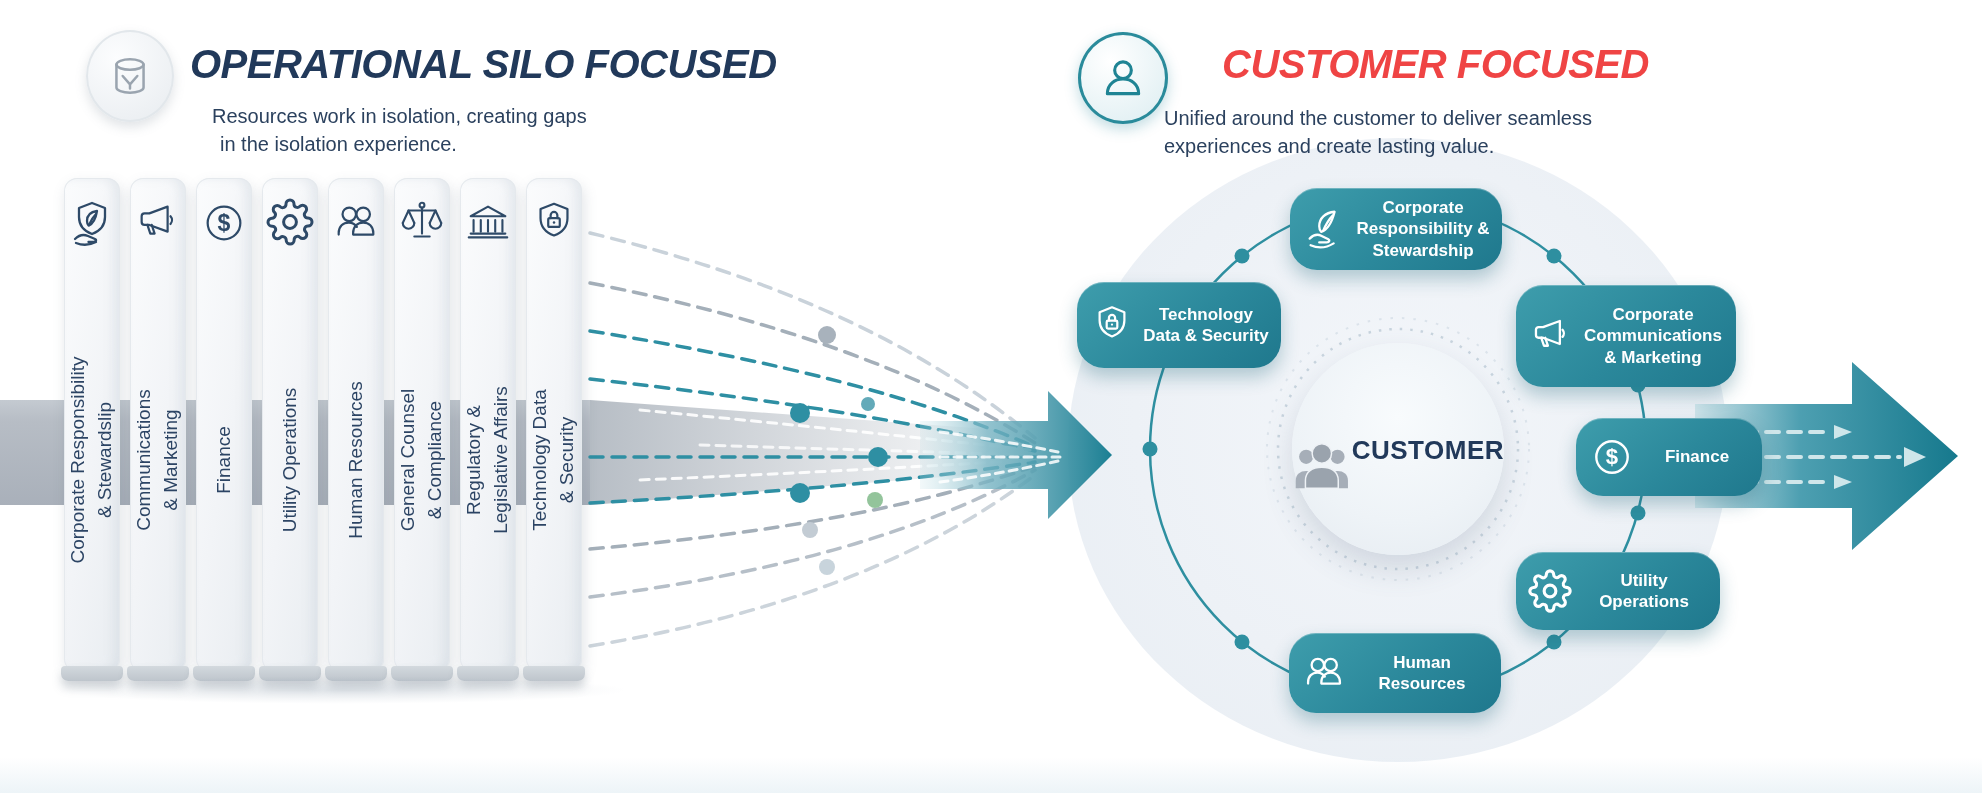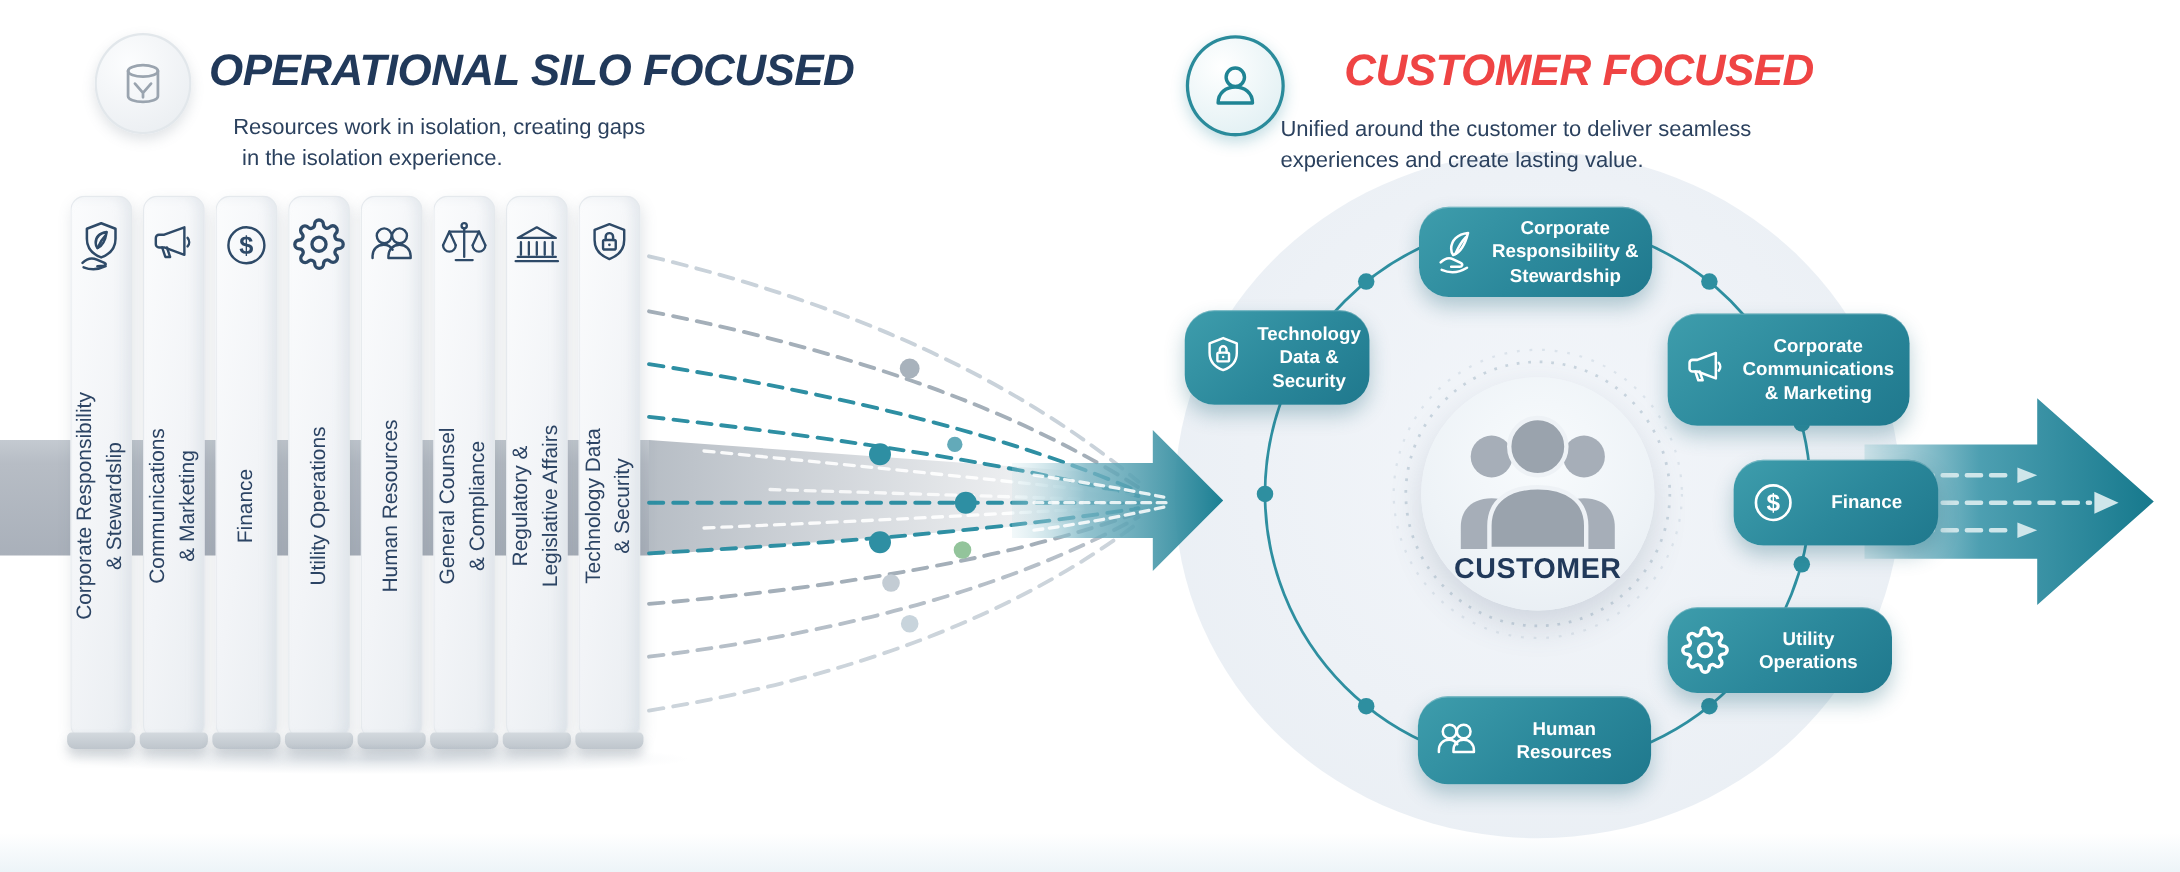--- a/index.html
+++ b/index.html
@@ -46,21 +46,21 @@
   .flow{position:absolute;}
   .node{position:absolute;display:flex;align-items:center;gap:8px;padding:8px 12px;border-radius:27px;
     background:linear-gradient(140deg,#3e9dac 0%,#2b889b 55%,#1f788d 100%);
     box-shadow:0 9px 18px rgba(25,100,120,.30), inset 0 1px 0 rgba(255,255,255,.28);
     color:#fff;box-sizing:border-box;}
   .nicon{flex:0 0 auto;display:flex;align-items:center;justify-content:center;}
   .nlabel{flex:1;text-align:center;font-size:17px;font-weight:bold;line-height:1.24;}
   .nlabel.narrow{max-width:108px;margin:0 auto;}
   .center-circle{position:absolute;left:1292px;top:343px;width:212px;height:212px;border-radius:50%;
     background:radial-gradient(circle at 50% 35%,#f8fbfd 0%,#eef3f7 60%,#e5ebf1 100%);
-    box-shadow:0 14px 30px rgba(80,100,125,.20);display:flex;flex-direction:column;align-items:center;}
+    box-shadow:0 14px 30px rgba(80,100,125,.20);display:flex;flex-direction:row;align-items:center;}
   .center-label{font-size:26px;font-weight:bold;color:#21395a;letter-spacing:.5px;margin-top:2px;}
 </style>
 </head>
 <body>
 
 <div class="canvas">
 
   <div class="big-ellipse"></div>
 
   <svg class="flow" style="left:0;top:170px" width="1140" height="560" viewBox="0 0 1140 560">
@@ -346,21 +346,21 @@
         <circle cx="19" cy="17" r="7"></circle>
           <circle cx="33.5" cy="17" r="7"></circle>
         <path d="M8 38 v-1.5 c0-7 4.5-11 10.5-11 3.6 0 6.6 1.7 8.4 4.6"></path>
         <path d="M23 38 v-1.5 c0-7 4.7-11 10.5-11 s10.5 4 10.5 11 v1.5 z"></path>
       </svg>
     </span>
     <span class="nlabel narrow">Human Resources</span>
   </div>
 
 
-  <div class="node" style="left:1077px;top:282px;width:168px;height:86px">
+  <div class="node" style="left:1077px;top:282px;width:204px;height:86px">
     <span class="nicon">
       <svg width="46" height="46" viewBox="0 0 52 52" fill="none" stroke="#ffffff" stroke-width="2.5" stroke-linecap="round" stroke-linejoin="round">
         <path d="M26 6 l14 5.5 v9.5 c0 9.5-6 15-14 18 -8-3-14-8.5-14-18 v-9.5 z"></path>
         <rect x="20" y="21" width="12" height="9" rx="1.5"></rect>
         <path d="M22.5 21 v-3 a3.5 3.5 0 0 1 7 0 v3"></path>
         <circle cx="26" cy="25.5" r="1.3" fill="#ffffff" stroke="none"></circle>
       </svg>
     </span>
     <span class="nlabel">Technology Data &amp; Security</span>
   </div>

